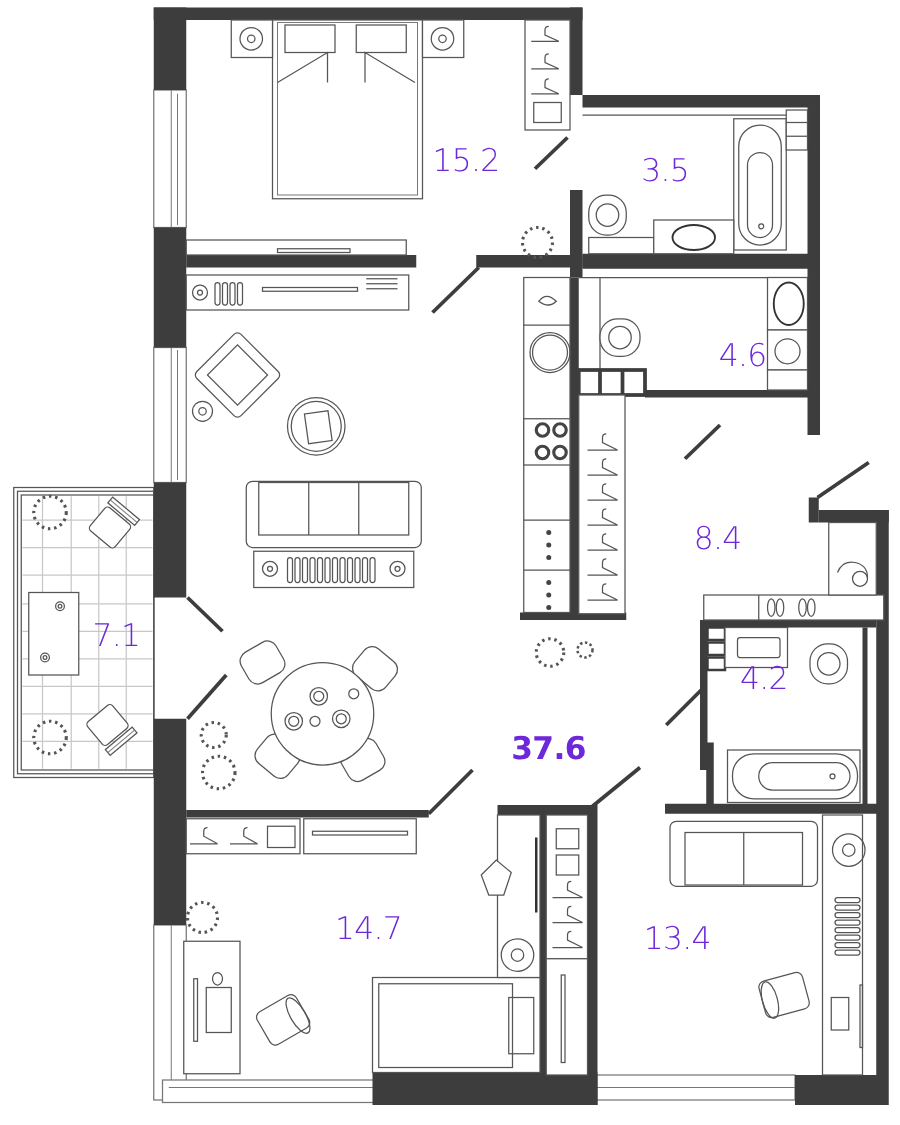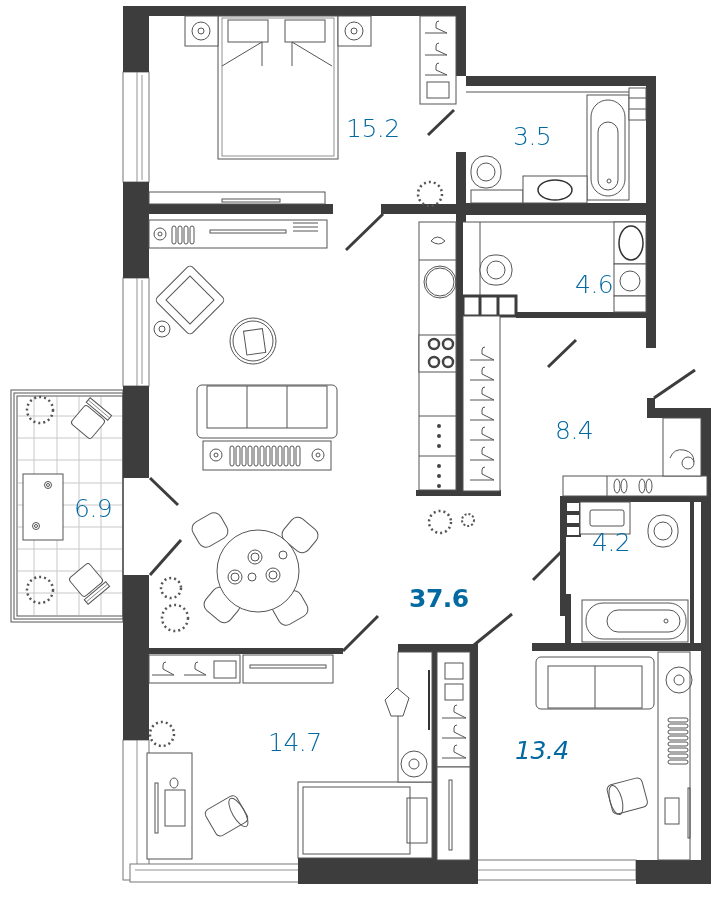--- a/index.html
+++ b/index.html
@@ -5,21 +5,21 @@
   html, body { margin: 0; padding: 0; background: #ffffff; }
   body { width: 720px; height: 900px; overflow: hidden; position: relative; font-family: "DejaVu Sans", sans-serif; }
   #plan { position: absolute; left: 0; top: 0; width: 720px; height: 900px; }
   .wall { fill: #3d3d3d; }
   .line { fill: none; stroke: #555; stroke-width: 1; }
   .thin { fill: none; stroke: #777; stroke-width: 0.8; }
   .furn { fill: #fff; stroke: #555; stroke-width: 1; }
   .grid { stroke: #c8c8c8; stroke-width: 1; fill: none; }
   .door { stroke: #3d3d3d; stroke-width: 3; fill: none; }
   .win  { fill: #fff; stroke: #777; stroke-width: 1; }
-  .area-label { position: absolute; font-family: "DejaVu Sans", sans-serif; font-size: 25px; color: #0369a1; letter-spacing: -0.5px; font-weight: 300; }
+  .area-label { position: absolute; font-family: "DejaVu Sans", sans-serif; font-size: 25px; color: #6d28d9; letter-spacing: -0.5px; font-weight: 300; }
 </style>
 </head>
 <body>
 
 <svg id="plan" viewBox="0 0 720 900" xmlns="http://www.w3.org/2000/svg">
 
   <g>
     <rect x="11" y="390" width="112" height="232" fill="#fff" stroke="#555" stroke-width="1"></rect>
     <rect x="14" y="393" width="109" height="226" fill="none" stroke="#555" stroke-width="1"></rect>
     <rect x="17" y="396" width="106" height="220" fill="none" stroke="#555" stroke-width="1"></rect>
@@ -427,17 +427,17 @@
       <rect x="-18" y="-14" width="36" height="30" rx="5" class="furn"></rect>
       <ellipse cx="-12" cy="2" rx="6" ry="15" class="line"></ellipse>
     </g>
   </g>
 </svg>
 
 <div class="area-label" style="left:346px; top:114px;">15.2</div>
 <div class="area-label" style="left:513px; top:122px;">3.5</div>
 <div class="area-label" style="left:545px; top:270px;margin-left:30px;">4.6</div>
 <div class="area-label" style="left:555px; top:400px;margin-top:16px;">8.4</div>
-<div class="area-label" style="left:74px; top:494px;">6.9</div>
+<div class="area-label" style="left:74px; top:494px;">7.1</div>
 <div class="area-label" style="left:409px; top:584px;font-weight:bold;">37.6</div>
 <div class="area-label" style="left:592px; top:528px;">4.2</div>
 <div class="area-label" style="left:268px; top:728px;">14.7</div>
-<div class="area-label" style="left:515px; top:736px;font-style:italic;">13.4</div>
+<div class="area-label" style="left:515px; top:736px;">13.4</div>
 
 </body></html>

